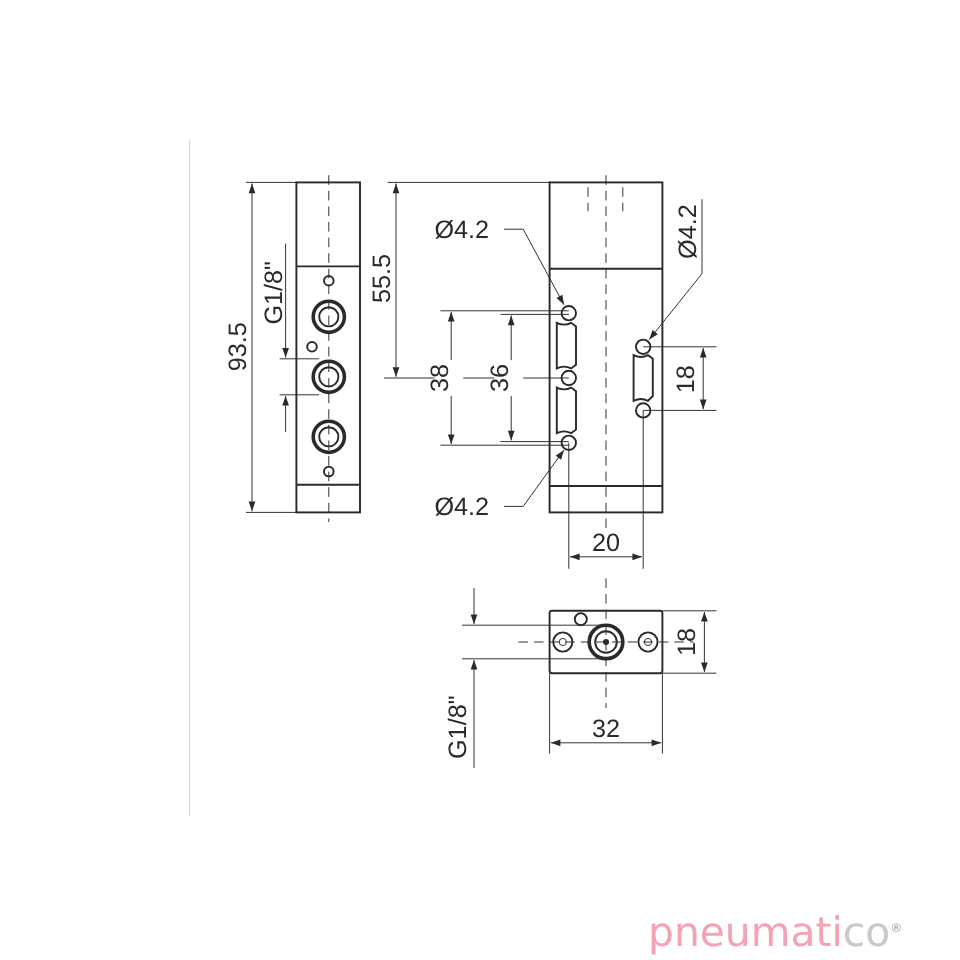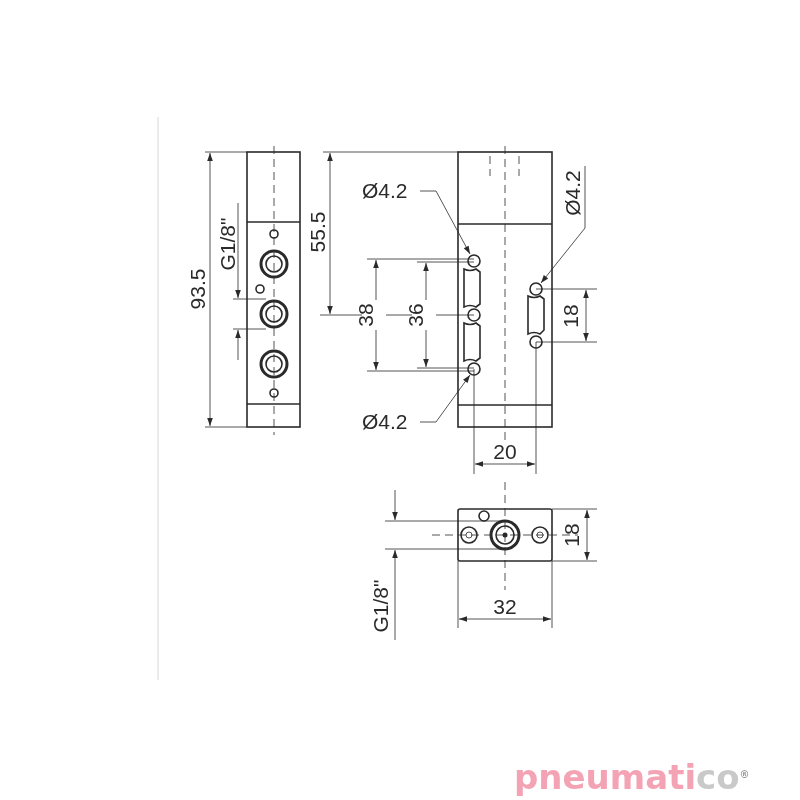--- a/index.html
+++ b/index.html
@@ -4,22 +4,22 @@
   <style>
     html, body { margin: 0; padding: 0; background: #ffffff; }
     body { width: 800px; height: 800px; position: relative; overflow: hidden;
            font-family: "Liberation Sans", sans-serif; }
     svg { position: absolute; left: 0; top: 0; }
     .ln { stroke: #2a2a2a; fill: none; }
     .thick { stroke-width: 1.6; }
     .thin { stroke-width: 0.8; }
     .dash { stroke-dasharray: 8 5; stroke-width: 0.8; }
     .dim-text { font-family: "Liberation Sans", sans-serif; font-size: 21px; fill: #2a2a2a; }
-    .logo { position: absolute; left: 514px; top: 760px; font-family: "DejaVu Sans", sans-serif;
-            font-weight: bold; font-size: 34px; color: #f4a3b4; letter-spacing: 0px; line-height: 34px; }
+    .logo { position: absolute; left: 540px; top: 760px; font-family: "DejaVu Sans", sans-serif;
+            font-weight: normal; font-size: 34px; color: #f4a3b4; letter-spacing: 0px; line-height: 34px; }
     .logo .co { color: #c9c9c9; }
     .logo sup { font-size: 10px; color: #999; vertical-align: top; position: relative; top: -2px; }
   </style>
 </head>
 <body>
 
 <svg width="800" height="800" viewBox="0 0 800 800">
   <defs>
     <marker id="arr" viewBox="0 0 10 10" refX="10" refY="5" markerWidth="10" markerHeight="8" orient="auto-start-reverse" markerUnits="userSpaceOnUse">
       <path d="M0,1.5 L10,5 L0,8.5 z" fill="#2a2a2a"></path>

